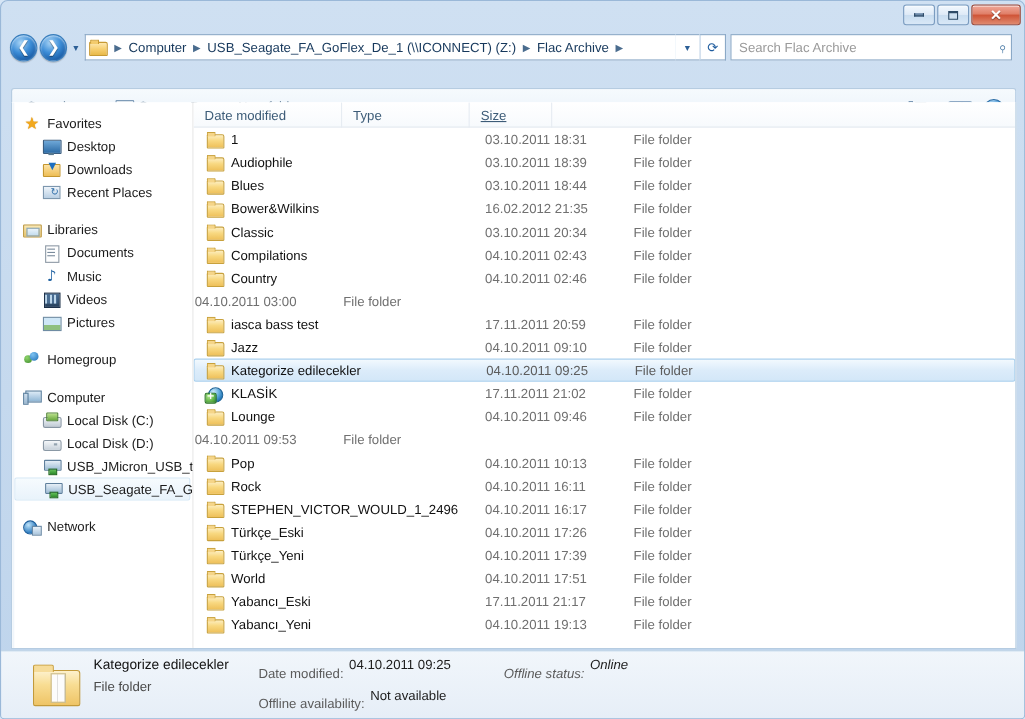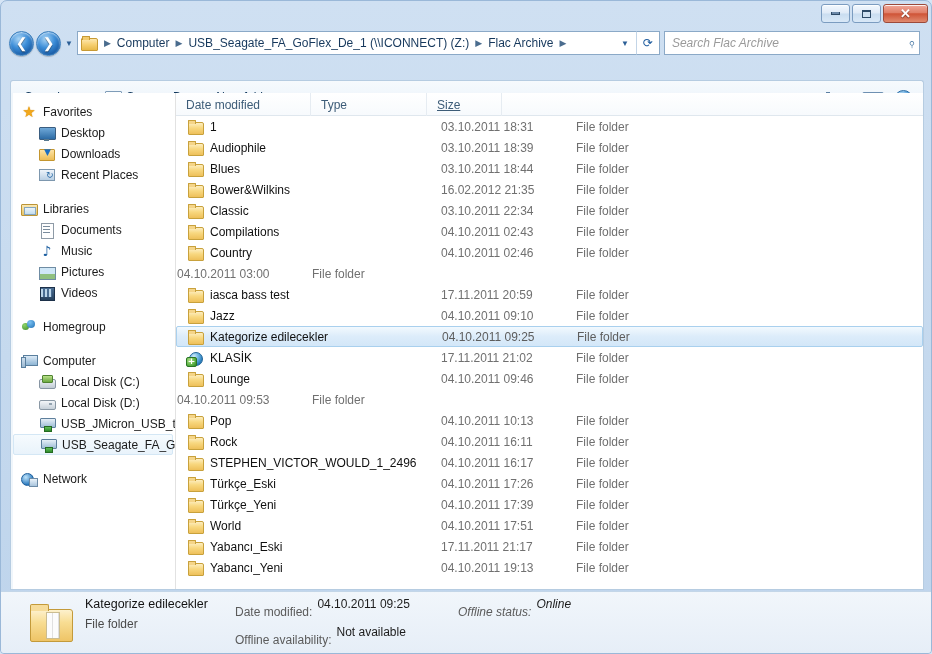--- a/index.html
+++ b/index.html
@@ -137,21 +137,21 @@
   }
   #searchbox {
     flex: 0 0 auto; margin-left: 4px;
     width: 256px; height: 24px;
     background: #fff;
     border: 1px solid #8ba9c7;
     display: flex; align-items: center;
     padding: 0 4px 0 7px;
   }
   #searchbox .ph {
-    flex: 1; font-size: 12px; color: #9a9a9a; font-style: italic;
+    flex: 1; font-size: 12px; color: #9a9a9a; 
   }
   #search-ico {
     color: #3b6f9e; font-size: 13px;
     font-family: "DejaVu Sans", sans-serif;
     transform: rotate(-45deg);
   }
 
   
   #toolbar {
     position: absolute; left: 9px; top: 79px;
@@ -547,26 +547,26 @@
       </div>
       <div class="navitem child">
         <span class="nv-ico ic-doc"></span>
         <span>Documents</span>
       </div>
       <div class="navitem child">
         <span class="nv-ico ic-music">♪</span>
         <span>Music</span>
       </div>
       <div class="navitem child">
+        <span class="nv-ico ic-vid"></span>
+        <span>Videos</span>
+      </div>
+      <div class="navitem child">
         <span class="nv-ico ic-pic"></span>
         <span>Pictures</span>
-      </div>
-      <div class="navitem child">
-        <span class="nv-ico ic-vid"></span>
-        <span>Videos</span>
       </div>
 
       <div class="navgap"></div>
 
       <div class="navitem">
         <span class="nv-ico ic-home"></span>
         <span>Homegroup</span>
       </div>
 
       <div class="navgap"></div>
@@ -650,21 +650,21 @@
             </div>
             <div class="cell-date">16.02.2012 21:35</div>
             <div class="cell-type">File folder</div>
             <div class="cell-size"></div>
           </div>
           <div class="row">
             <div class="cell-name">
               <span class="f-ico folder"></span>
               <span>Classic</span>
             </div>
-            <div class="cell-date">03.10.2011 22:34</div>
+            <div class="cell-date">03.10.2011 20:34</div>
             <div class="cell-type">File folder</div>
             <div class="cell-size"></div>
           </div>
           <div class="row">
             <div class="cell-name">
               <span class="f-ico folder"></span>
               <span>Compilations</span>
             </div>
             <div class="cell-date">04.10.2011 02:43</div>
             <div class="cell-type">File folder</div>

